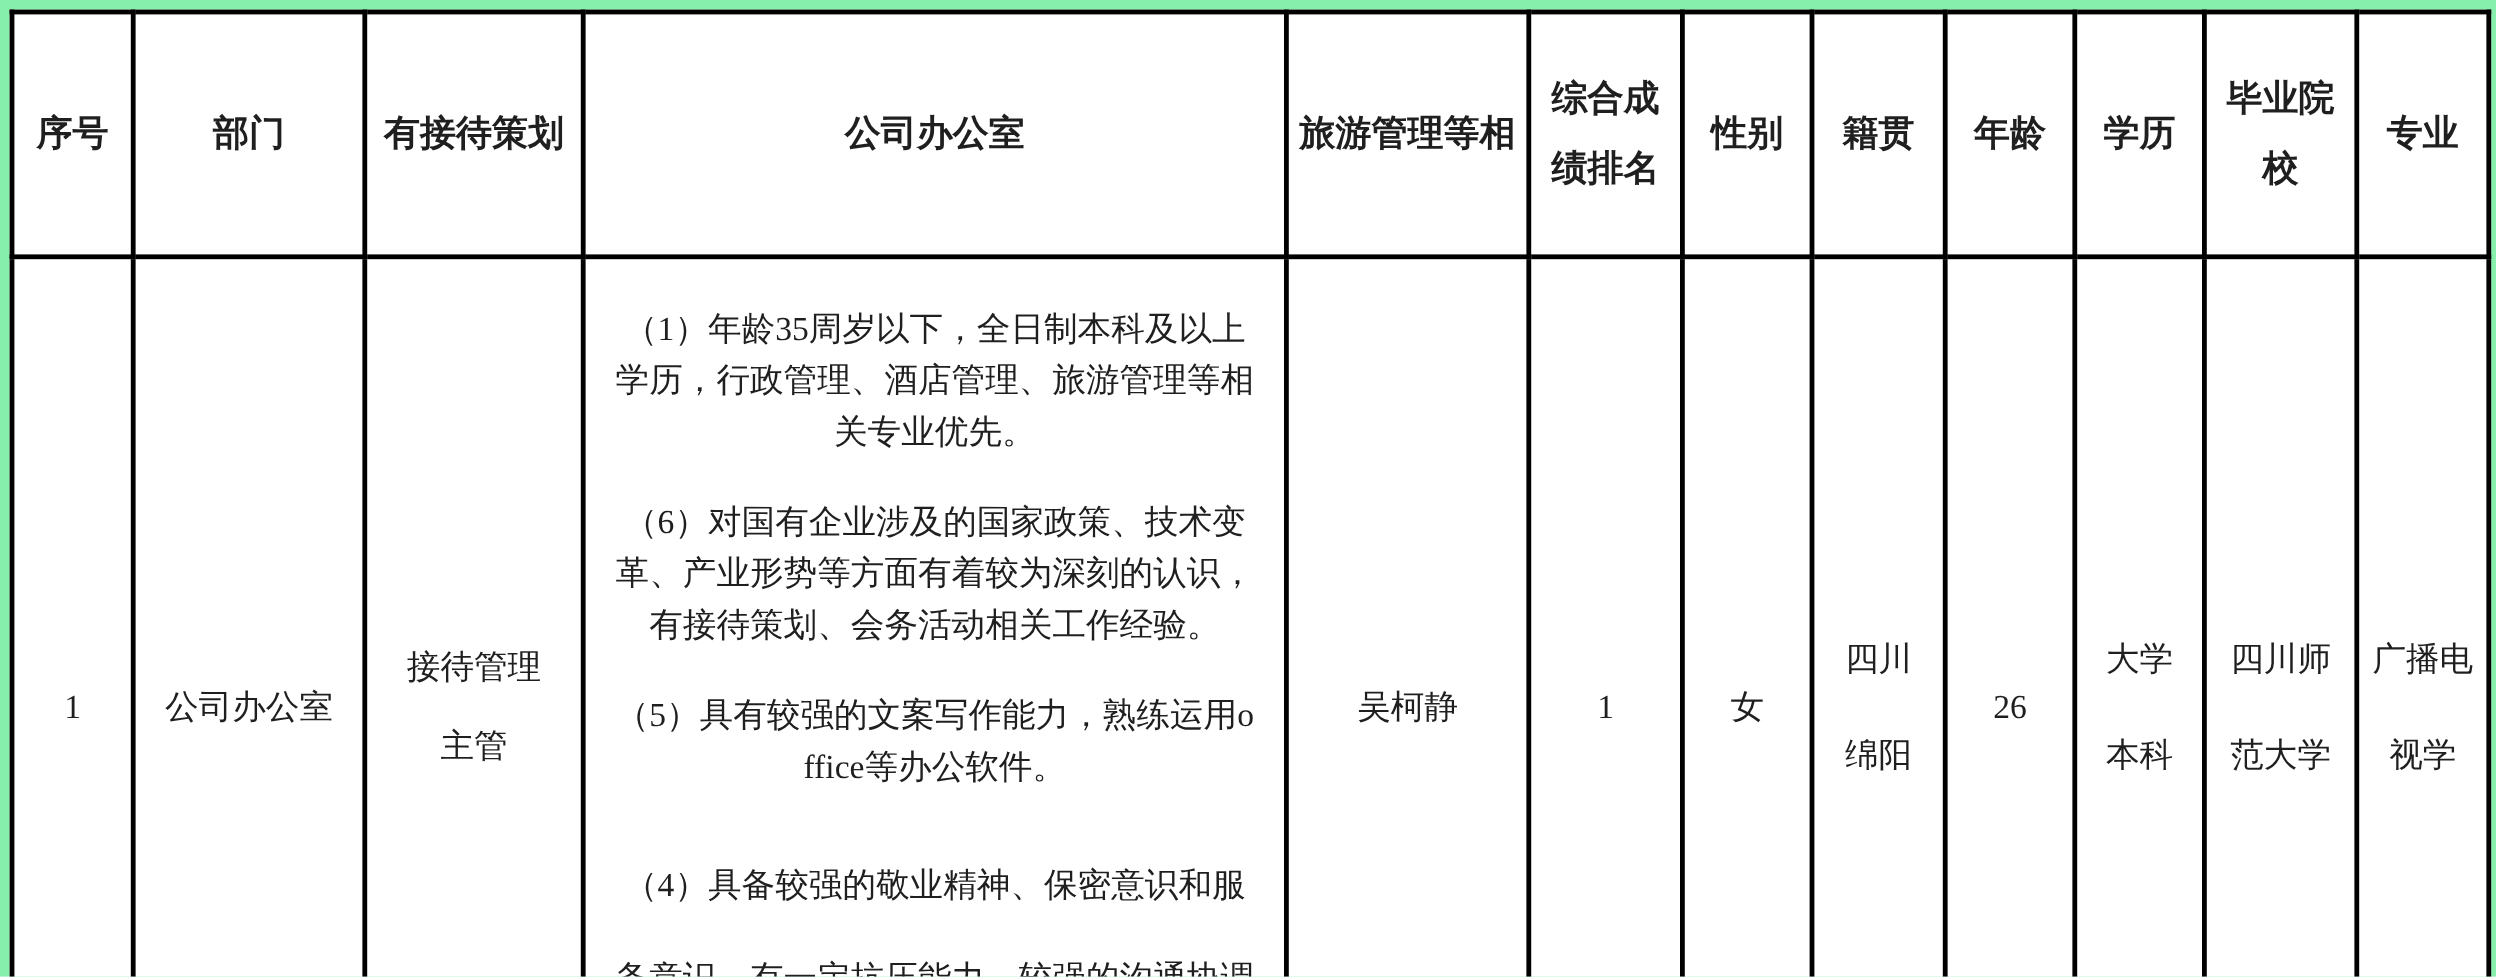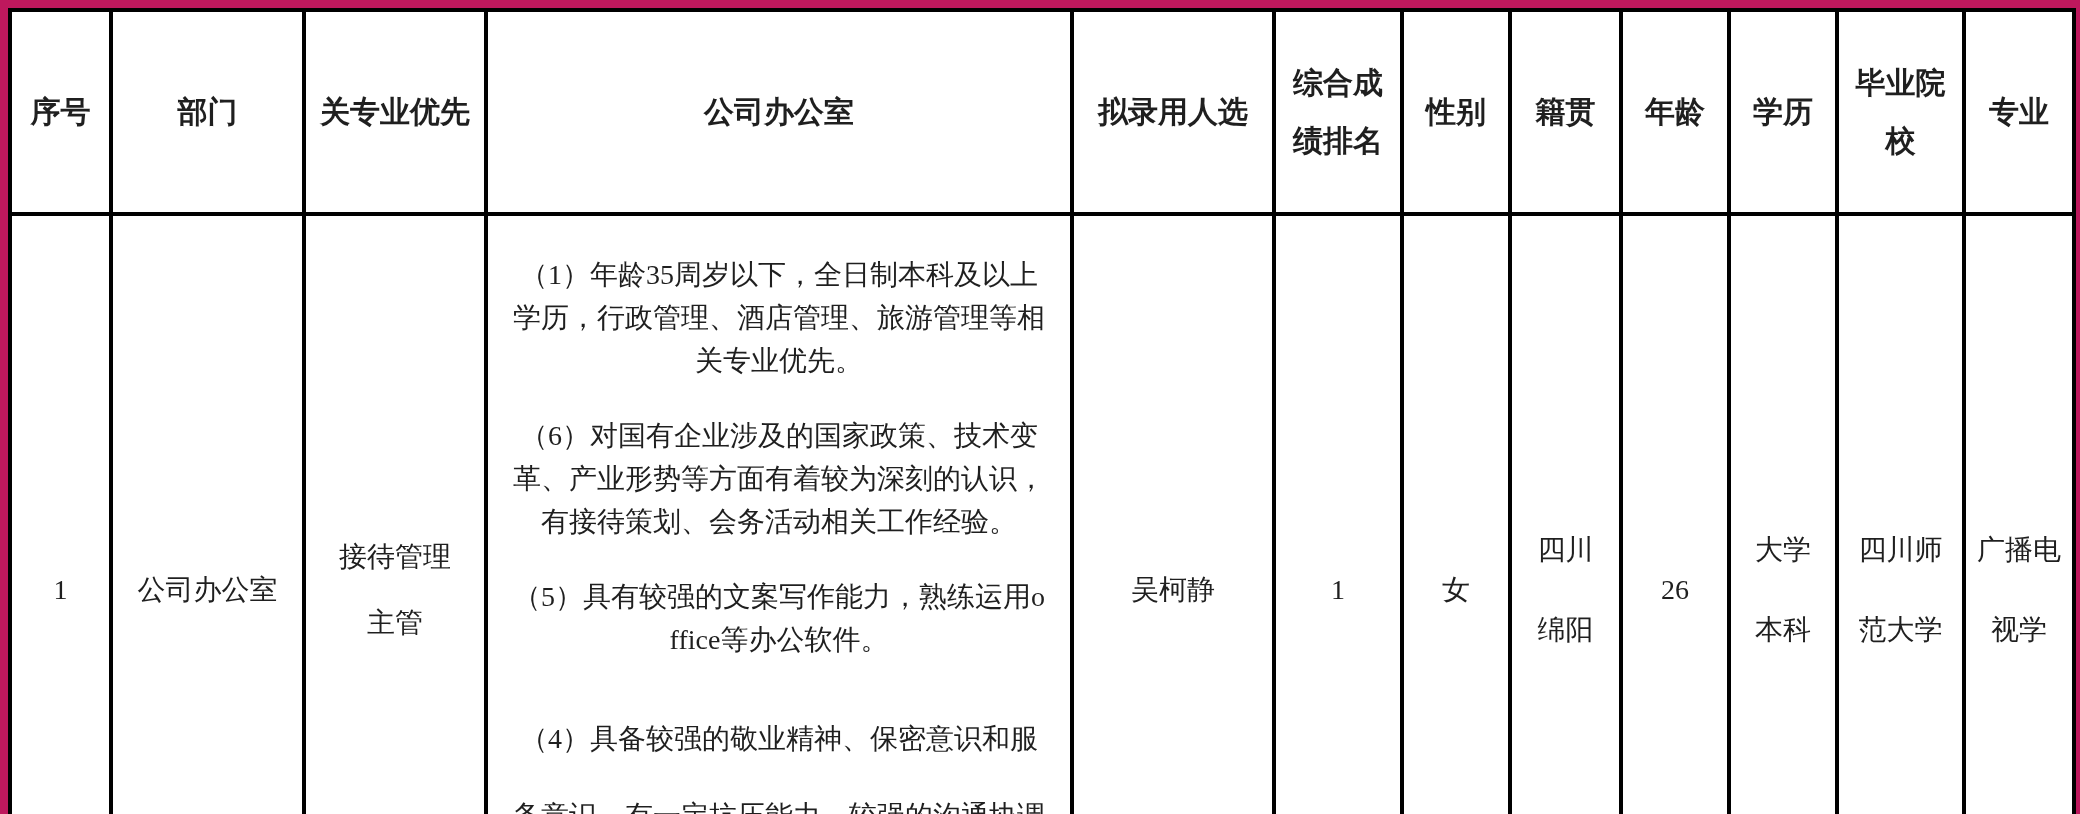--- a/index.html
+++ b/index.html
@@ -6,21 +6,21 @@
   html, body {
     width: 2080px;
     height: 814px;
     background: #ffffff;
     font-family: "Liberation Serif", "DejaVu Serif", serif;
   }
   .page {
     position: relative;
     width: 2080px;
     height: 814px;
-    background: #be185d;
+    background: #86efac;
     overflow: hidden;
     font-family: Liberation Serif, serif;
   }
   table.roster {
     position: absolute;
     left: 8px;
     top: 8px;
     width: 2064px;
     height: 796px;
     border-collapse: collapse;
@@ -80,23 +80,23 @@
       <col style="width:111px">
       <col style="width:108px">
       <col style="width:108px">
       <col style="width:127px">
       <col style="width:110px">
     </colgroup>
     <thead>
       <tr>
         <th>序号</th>
         <th>部门</th>
-        <th>关专业优先</th>
+        <th>有接待策划</th>
         <th>公司办公室</th>
-        <th>拟录用人选</th>
+        <th>旅游管理等相</th>
         <th>综合成
 绩排名</th>
         <th>性别</th>
         <th>籍贯</th>
         <th>年龄</th>
         <th>学历</th>
         <th>毕业院
 校</th>
         <th>专业</th>
       </tr>

